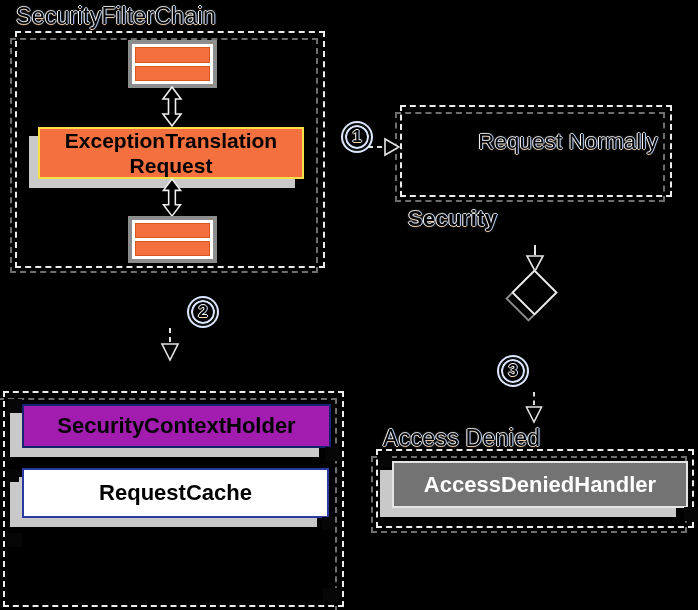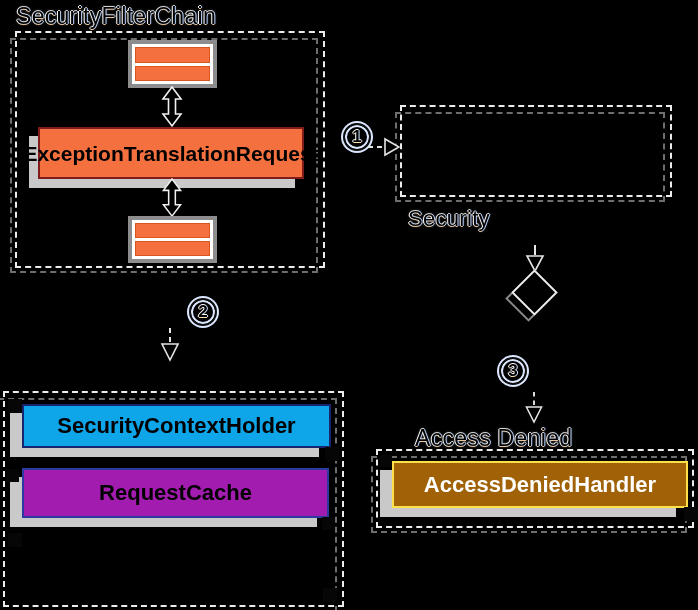--- a/index.html
+++ b/index.html
@@ -33,28 +33,28 @@
     display:flex; flex-direction:column; gap:3px; padding:3px;
   }
   .filter-bar{flex:1; background:#f4713f; border:1px solid #da5520;}
 
   
   .comp{
     display:flex; align-items:center; justify-content:center;
     font-weight:bold; font-size:22px; color:#000;
     box-shadow:-12px 9px 0 #c9c9c9;
   }
-  .comp.blue{background:#0ea5e9; border:2px solid #17246f;}
-  .comp.tan {background:#a21caf; border:2px solid #2b3aa0;}
-  .comp.navy{background:#a16207; border:2px solid #fde047; color:#fff;}
+  .comp.blue{background:#a21caf; border:2px solid #17246f;}
+  .comp.tan {background:#ffffff; border:2px solid #2b3aa0;}
+  .comp.navy{background:#737373; border:2px solid #e5e5e5; color:#fff;}
 
   .etf{
-    background:#f4713f; border:2px solid #7f1d1d;
+    background:#f4713f; border:2px solid #fde047;
     box-shadow:-9px 9px 0 #c9c9c9;
-    display:flex; align-items:center; justify-content:center;
+    display:flex; flex-direction:column; align-items:center; justify-content:center;
     font-weight:bold; font-size:21px; line-height:25px; color:#000;
   }
 
   
   .marker{
     width:28px; height:28px; border-radius:50%;
     background:#000; border:2px solid #0d0d0d;
     box-shadow:0 0 0 2px #dbe6ff, inset 0 0 0 2px #dbe6ff;
     display:flex; align-items:center; justify-content:center;
   }
@@ -105,24 +105,25 @@
     <span>1</span>
   </div>
 
   <svg class="abs" style="left:366px;top:136px;" width="34" height="22" viewBox="0 0 34 22">
     <line x1="2" y1="11" x2="18" y2="11" stroke="#e5e5e5" stroke-width="2" stroke-dasharray="5,4"></line>
     <path d="M19 3 L19 19 L33 11 Z" fill="#000" stroke="#e5e5e5" stroke-width="1.6"></path>
   </svg>
 
   <div class="abs dashed-box" style="left:400px;top:105px;width:272px;height:92px;text-align:right;padding:20px 12px 0 0;">
     <div class="halo label" style="font-size:22px;line-height:29px;">
+      <div>Request Normally</div>
     </div>
   </div>
 
-  <div class="abs halo label" style="left:408px;top:205px;font-size:22px;line-height:27px;">
+  <div class="abs halo label" style="left:408px;top:205px;font-size:22px;line-height:27px;font-weight:bold;">
     <div>Security</div>
   </div>
 
   <svg class="abs" style="left:523px;top:243px;" width="24" height="30" viewBox="0 0 24 30">
     <line x1="12" y1="2" x2="12" y2="12" stroke="#e5e5e5" stroke-width="2"></line>
     <path d="M4 13 L20 13 L12 28 Z" fill="#000" stroke="#e5e5e5" stroke-width="1.6"></path>
   </svg>
 
   <div class="abs diamond-shadow" style="left:512px;top:282px;"></div>
   <div class="abs diamond" style="left:518px;top:276px;"></div>
@@ -144,21 +145,21 @@
 
   <div class="abs marker" style="left:499px;top:357px;">
     <span>3</span>
   </div>
 
   <svg class="abs" style="left:522px;top:390px;" width="24" height="34" viewBox="0 0 24 36">
     <line x1="12" y1="2" x2="12" y2="17" stroke="#e5e5e5" stroke-width="2" stroke-dasharray="5,4"></line>
     <path d="M4 18 L20 18 L12 34 Z" fill="#000" stroke="#e5e5e5" stroke-width="1.6"></path>
   </svg>
 
-  <div class="abs halo label" style="left:383px;top:425px;font-size:23px;margin-left:32px;">Access Denied</div>
+  <div class="abs halo label" style="left:383px;top:425px;font-size:23px;">Access Denied</div>
 
   <div class="abs dashed-box" style="left:376px;top:449px;width:318px;height:79px;"></div>
 
   <div class="abs comp navy" style="left:392px;top:461px;width:296px;height:47px;">AccessDeniedHandler</div>
 
   <div class="abs handle" style="left:8px;top:399px;width:14px;height:14px;"></div>
   <div class="abs handle" style="left:325px;top:447px;width:14px;height:14px;"></div>
   <div class="abs handle" style="left:6px;top:469px;width:13px;height:13px;"></div>
   <div class="abs handle" style="left:322px;top:517px;width:13px;height:13px;"></div>
   <div class="abs handle" style="left:8px;top:533px;width:14px;height:14px;"></div>

